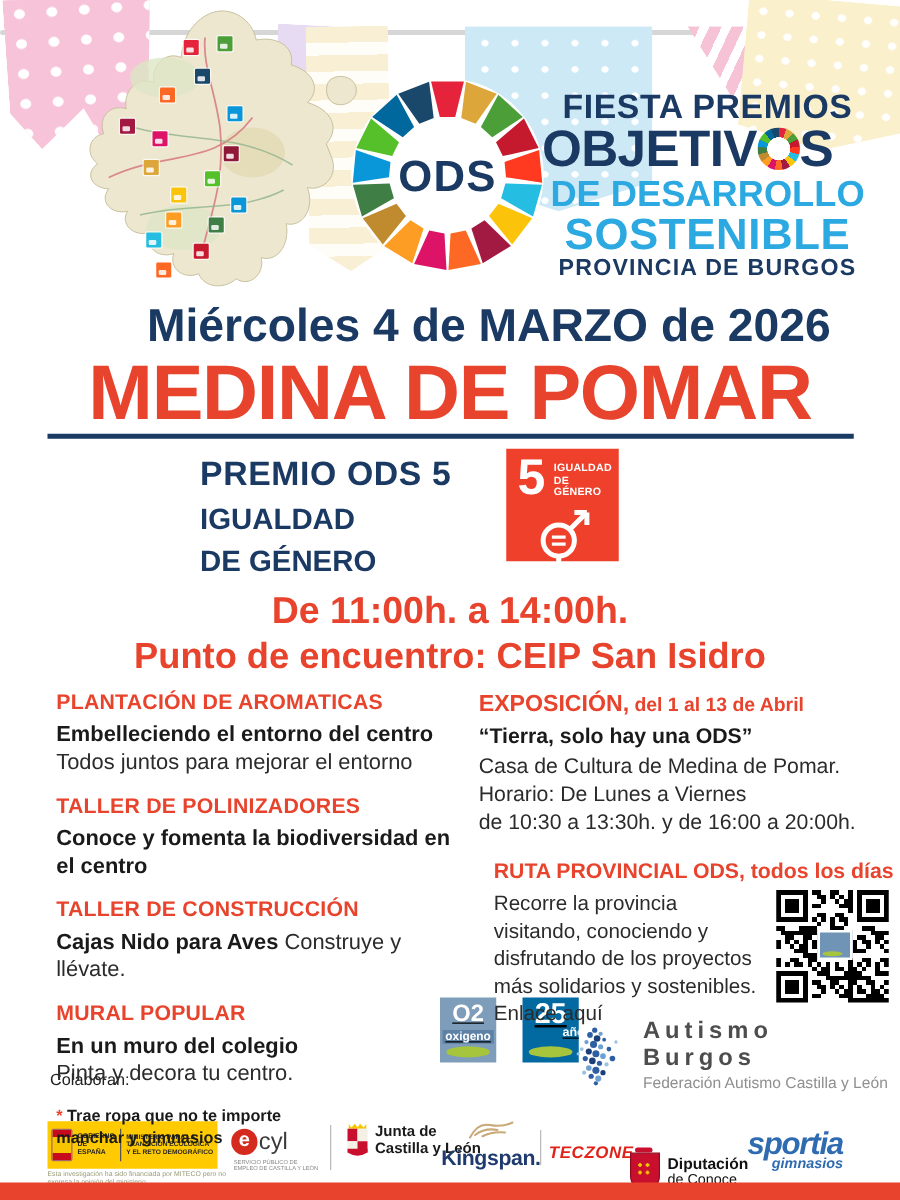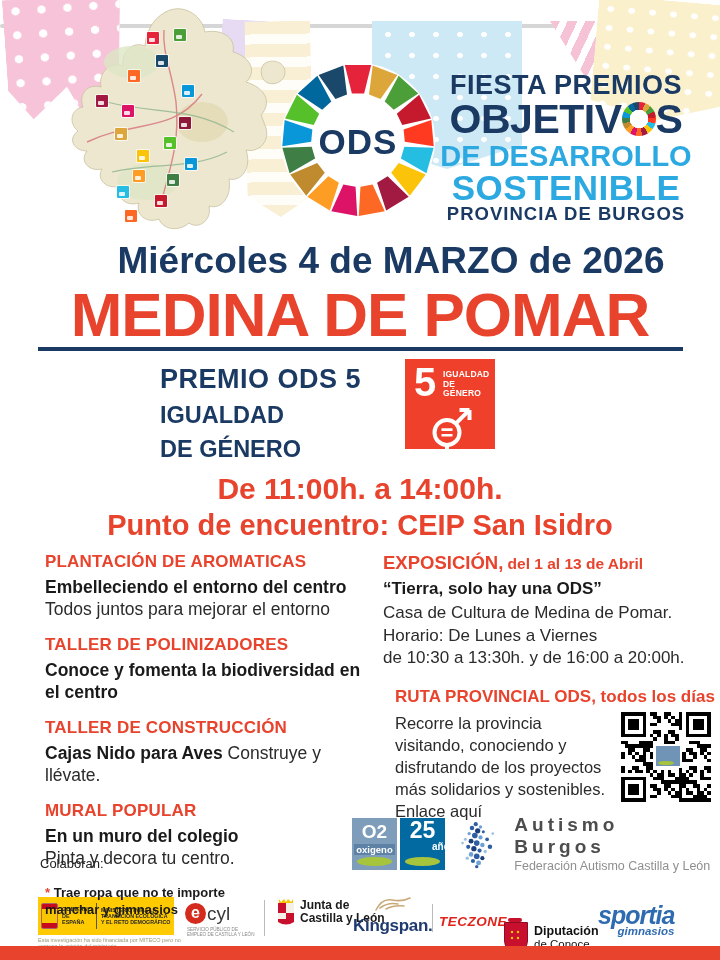--- a/index.html
+++ b/index.html
@@ -36,21 +36,21 @@
       background:rgba(255,255,255,.85);border-radius:1px;}
 
   
   .wheel-wrap{left:280px;top:62px;width:156px;height:156px;z-index:3;}
   .wheel-label{position:absolute;left:0;top:60px;width:156px;text-align:center;
       font-size:35px;font-weight:800;letter-spacing:1px;color:#1B3A63;}
 
   
   .hdr{z-index:4;text-align:center;color:#1B3A63;}
   .hdr-fiesta{left:425px;top:70px;width:282px;font-size:27px;font-weight:800;letter-spacing:.5px;}
-  .hdr-obj{left:425px;top:98px;width:282px;font-size:41px;font-weight:800;letter-spacing:-.5px;line-height:42px;}
+  .hdr-obj{left:409px;top:98px;width:282px;font-size:41px;font-weight:800;letter-spacing:-.5px;line-height:42px;}
   .wheel-o{display:inline-block;width:34px;height:34px;border-radius:50%;vertical-align:-3px;}
   .hdr-des{left:425px;top:140px;width:282px;font-size:29px;font-weight:800;color:#2CA9E1;}
   .hdr-sos{left:425px;top:168px;width:282px;font-size:35px;font-weight:800;color:#2CA9E1;letter-spacing:.5px;}
   .hdr-prov{left:425px;top:203px;width:282px;font-size:18.5px;font-weight:800;letter-spacing:1px;}
 
   
   .date-line{left:0;top:240px;width:720px;text-align:center;font-size:37px;font-weight:800;color:#1B3A63;padding-left:31px;}
   .city-line{left:0;top:279px;width:720px;text-align:center;font-size:62px;font-weight:800;
       letter-spacing:-1px;color:#E8432C;}
   .rule{left:38px;top:347px;width:645px;height:4px;background:#1B3A63;}
@@ -87,21 +87,21 @@
   .ruta .h{font-size:17px;font-weight:800;color:#E8432C;margin-bottom:5px;}
   .ruta .body{display:flex;gap:10px;}
   .ruta .txt{width:216px;font-size:16.5px;line-height:22px;color:#2b2b2b;}
   .qr{position:relative;width:90px;height:90px;background:#fff;}
   .qr-logo{position:absolute;left:33px;top:32px;width:24px;height:20px;background:#6F94B5;
       border:2px solid #fff;}
   .qr-logo::after{content:"";position:absolute;left:2px;bottom:1px;width:16px;height:4px;
       background:#A6C43C;border-radius:50%;}
 
   
-  .oxigeno{left:352px;top:818px;display:flex;gap:3px;}
+  .oxigeno{left:352px;top:798px;display:flex;gap:21px;text-decoration:underline;}
   .ox-sq{position:relative;width:45px;height:52px;color:#fff;text-align:center;overflow:hidden;}
   .ox-1{background:#7E9DBB;}
   .ox-2{background:#0369a1;}
   .ox-o2{font-size:19px;font-weight:800;margin-top:3px;}
   .ox-name{font-size:9.5px;font-weight:700;background:#5E82A6;margin:1px 2px;}
   .ox-25{font-size:23px;font-weight:800;margin-top:0px;line-height:24px;}
   .ox-anios{font-size:10px;font-weight:700;line-height:10px;padding-left:32px;}
   .ox-swoosh{position:absolute;left:5px;bottom:4px;width:35px;height:9px;background:#A6C43C;border-radius:50%;}
   .autismo{left:455px;top:814px;display:flex;align-items:center;gap:14px;}
   .aut-text .n{font-size:19px;font-weight:700;color:#4d4d4d;letter-spacing:4px;word-spacing:14px;}

